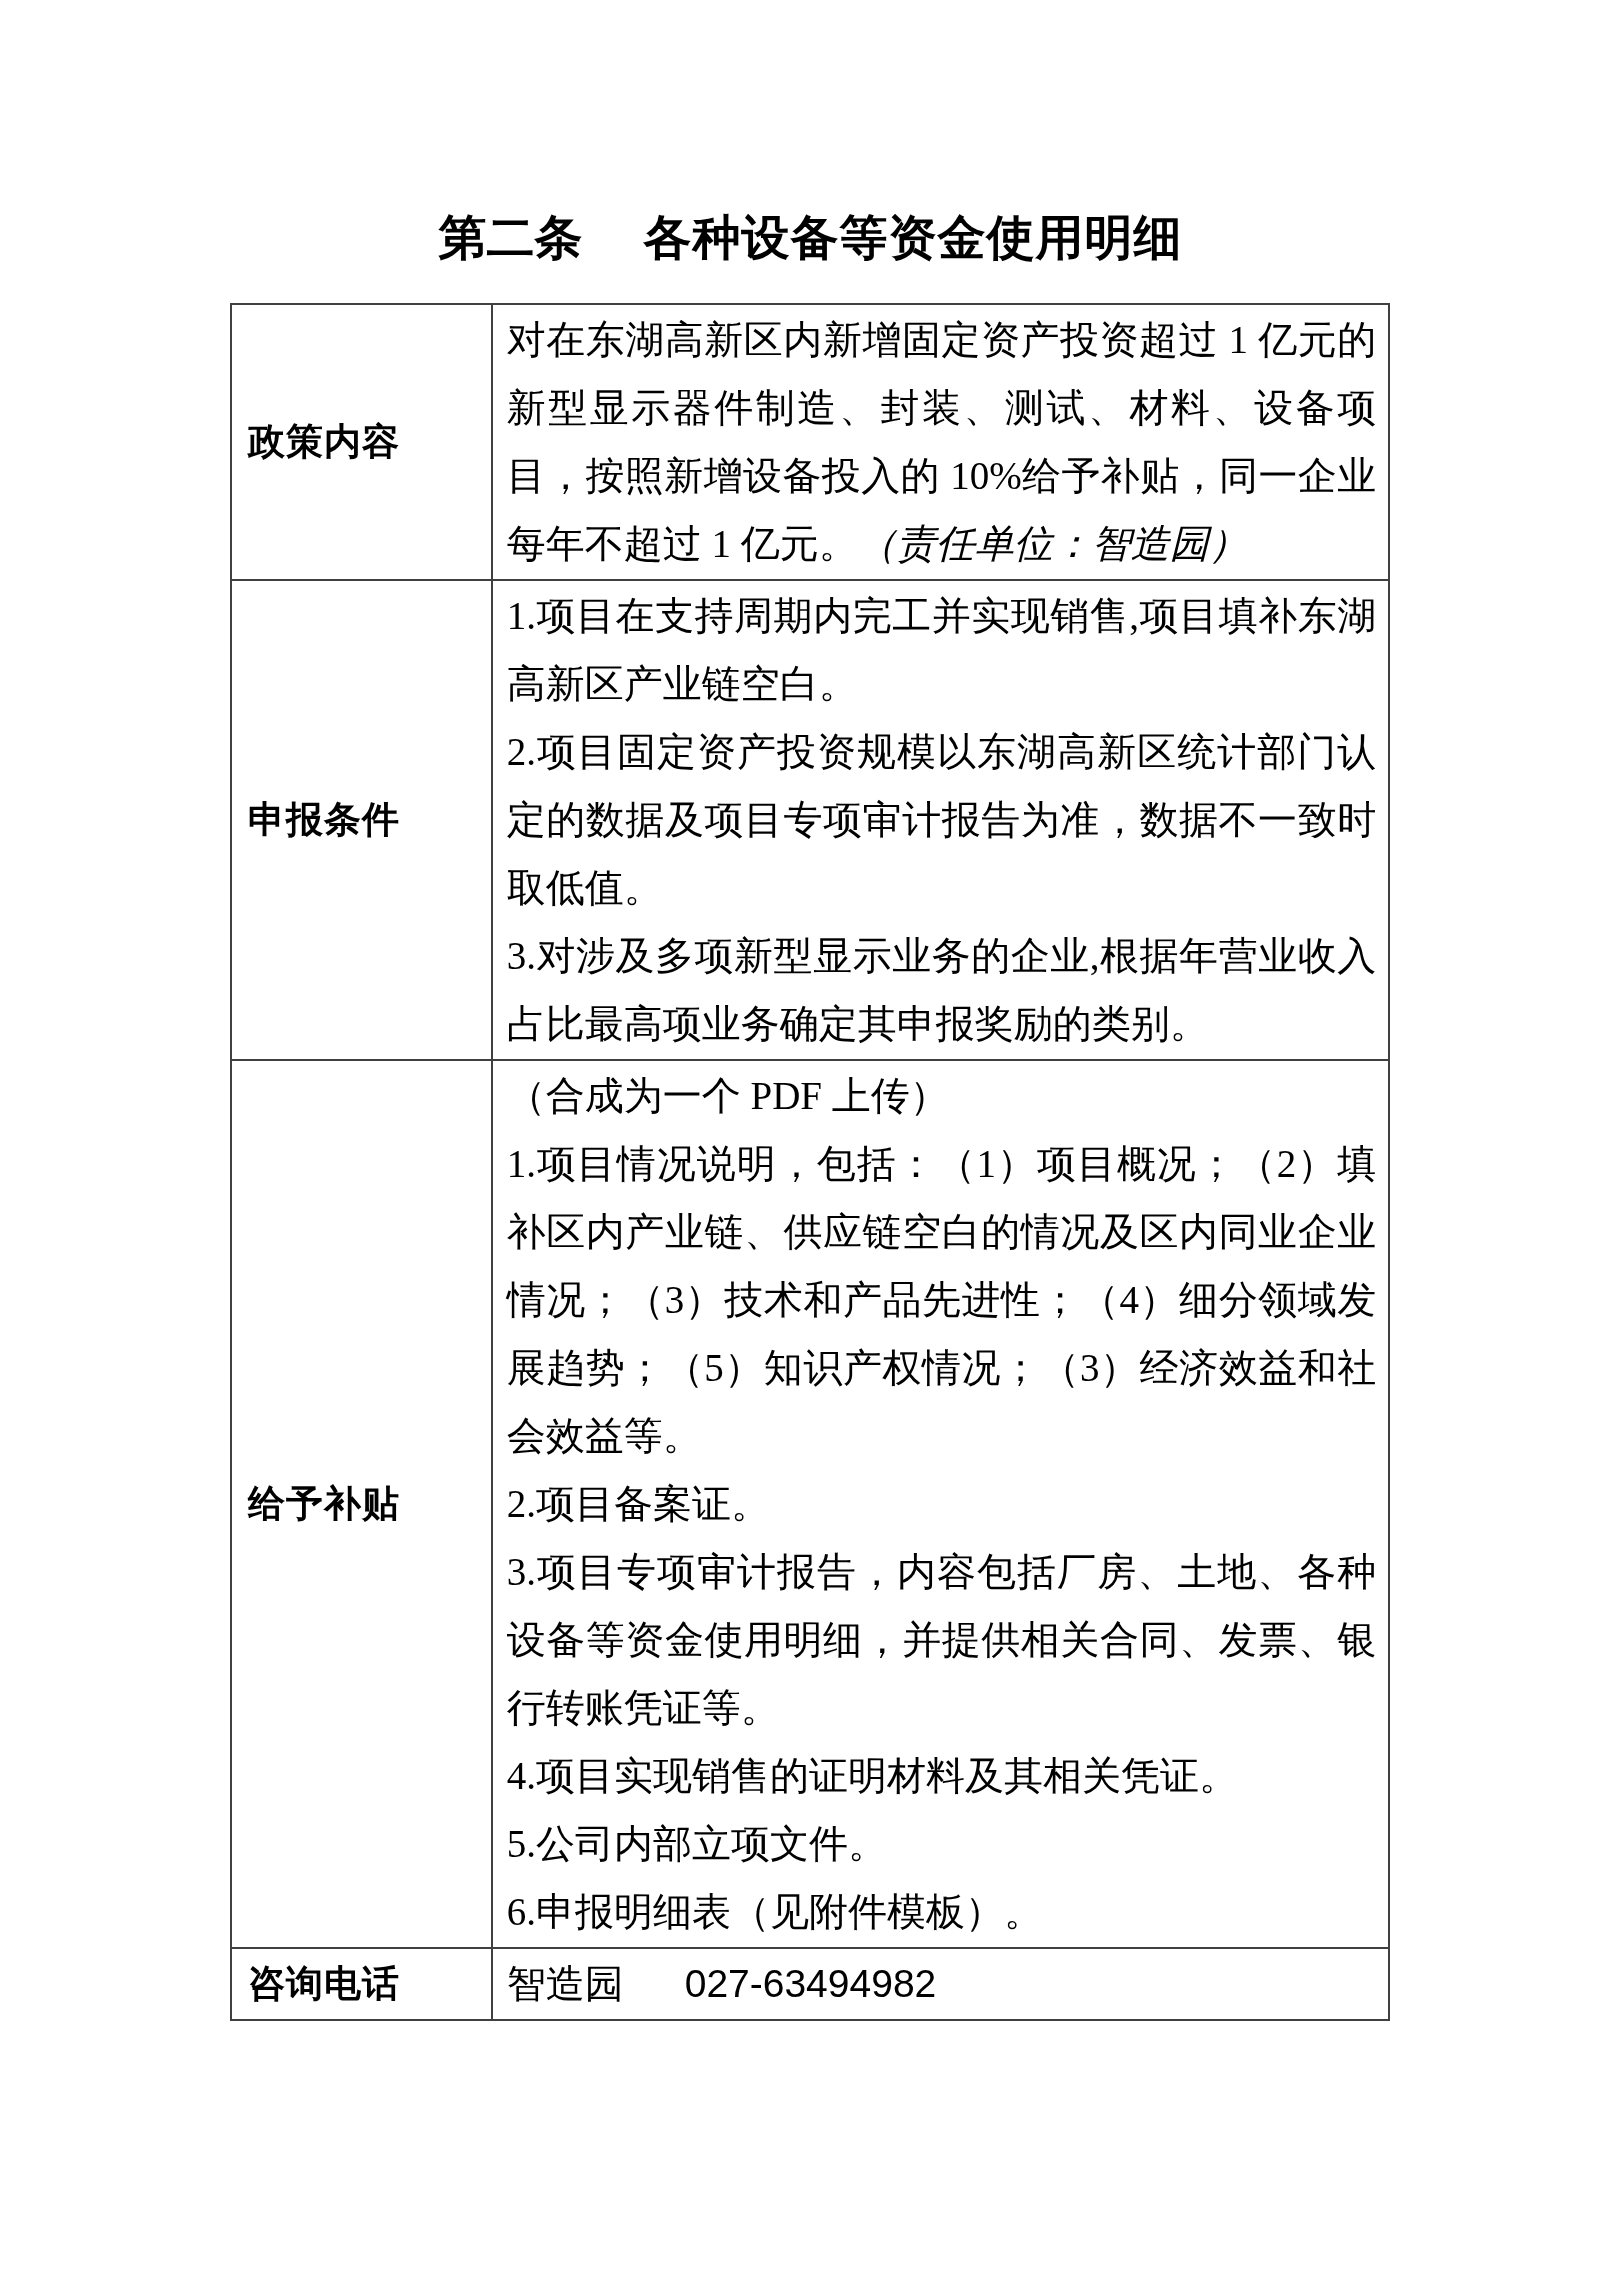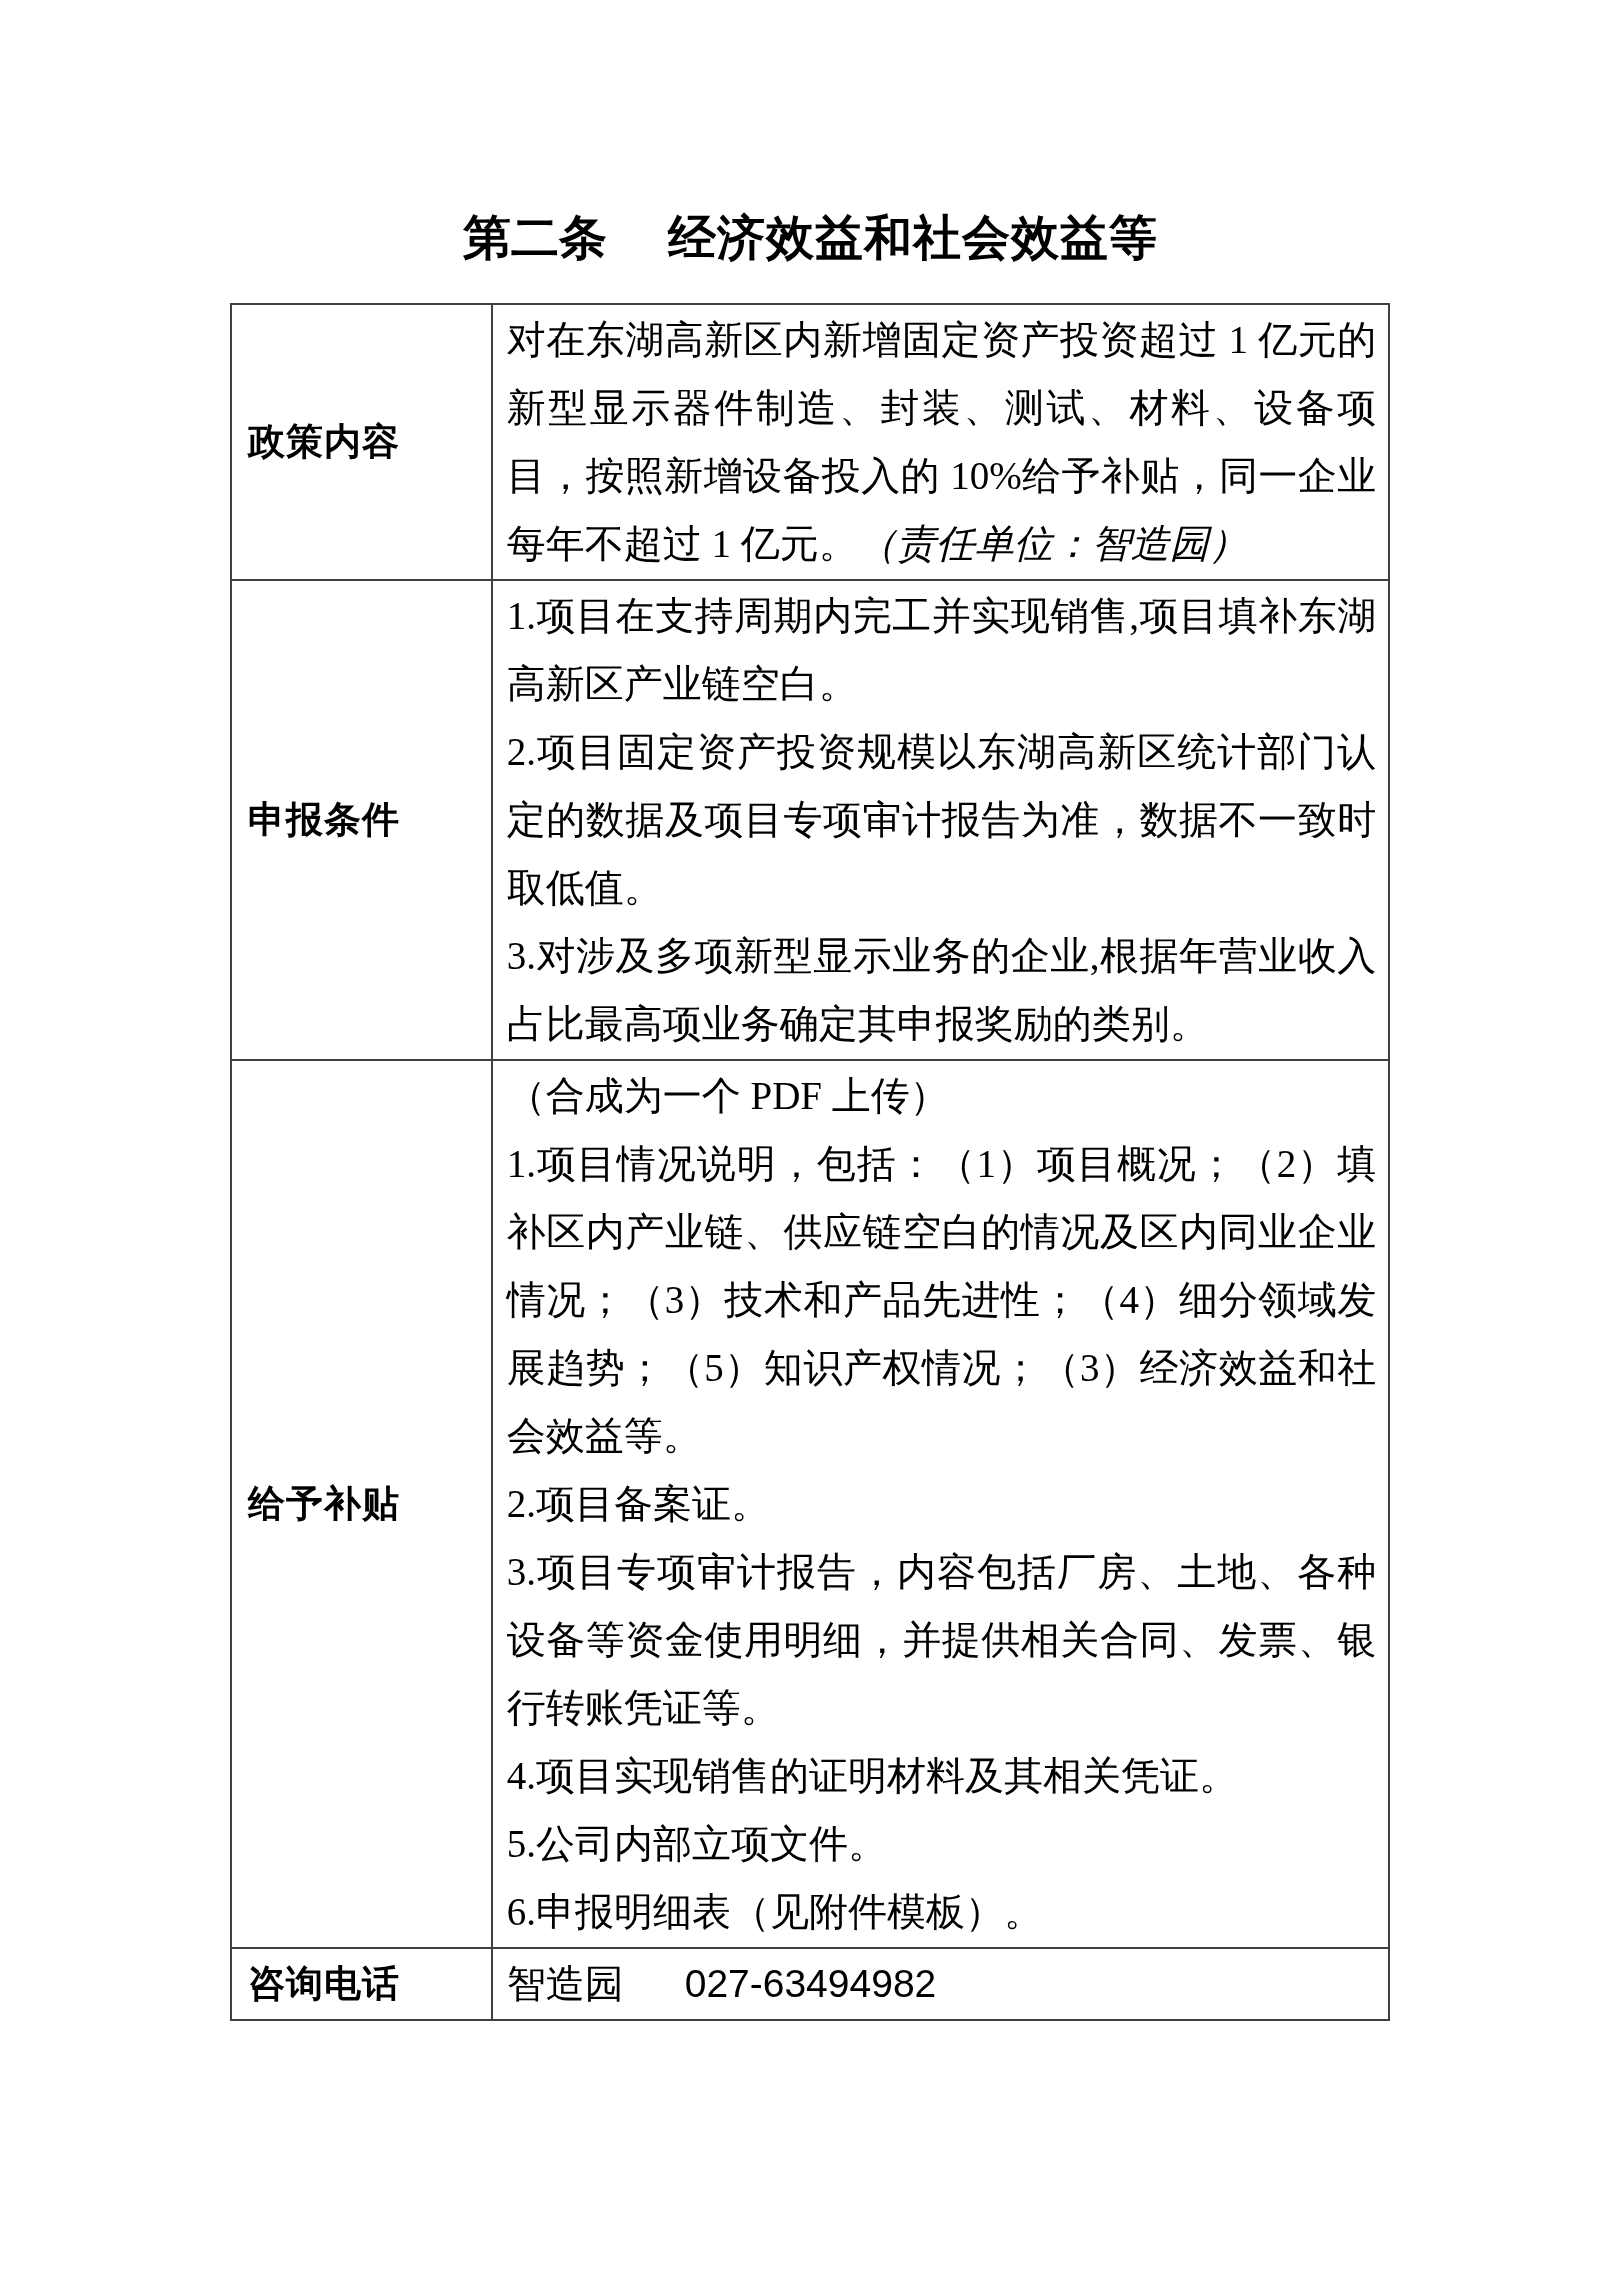--- a/index.html
+++ b/index.html
@@ -86,21 +86,21 @@
     margin-left: 61px;
     font-family: Liberation Sans, sans-serif;
   }
 </style>
 </head>
 <body>
 
 <div class="page">
 
   <div class="doc-title">
-    <span class="t-part1">第二条</span><span class="t-part2">经济效益和社会效益等</span>
+    <span class="t-part1">第二条</span><span class="t-part2">各种设备等资金使用明细</span>
   </div>
 
   <table class="policy-table">
     <tbody>
       <tr class="row-policy">
         <td class="label-cell">政策内容</td>
         <td class="content-cell">
           <p><span>对在东湖高新区内新增固定资产投资超过 1 亿元的新型显示器件制造、封装、测试、材料、设备项目，按照新增设备投入的 10%给予补贴，同一企业每年不超过 1 亿元。</span><span class="resp-unit">（责任单位：智造园）</span></p>
         </td>
       </tr>

